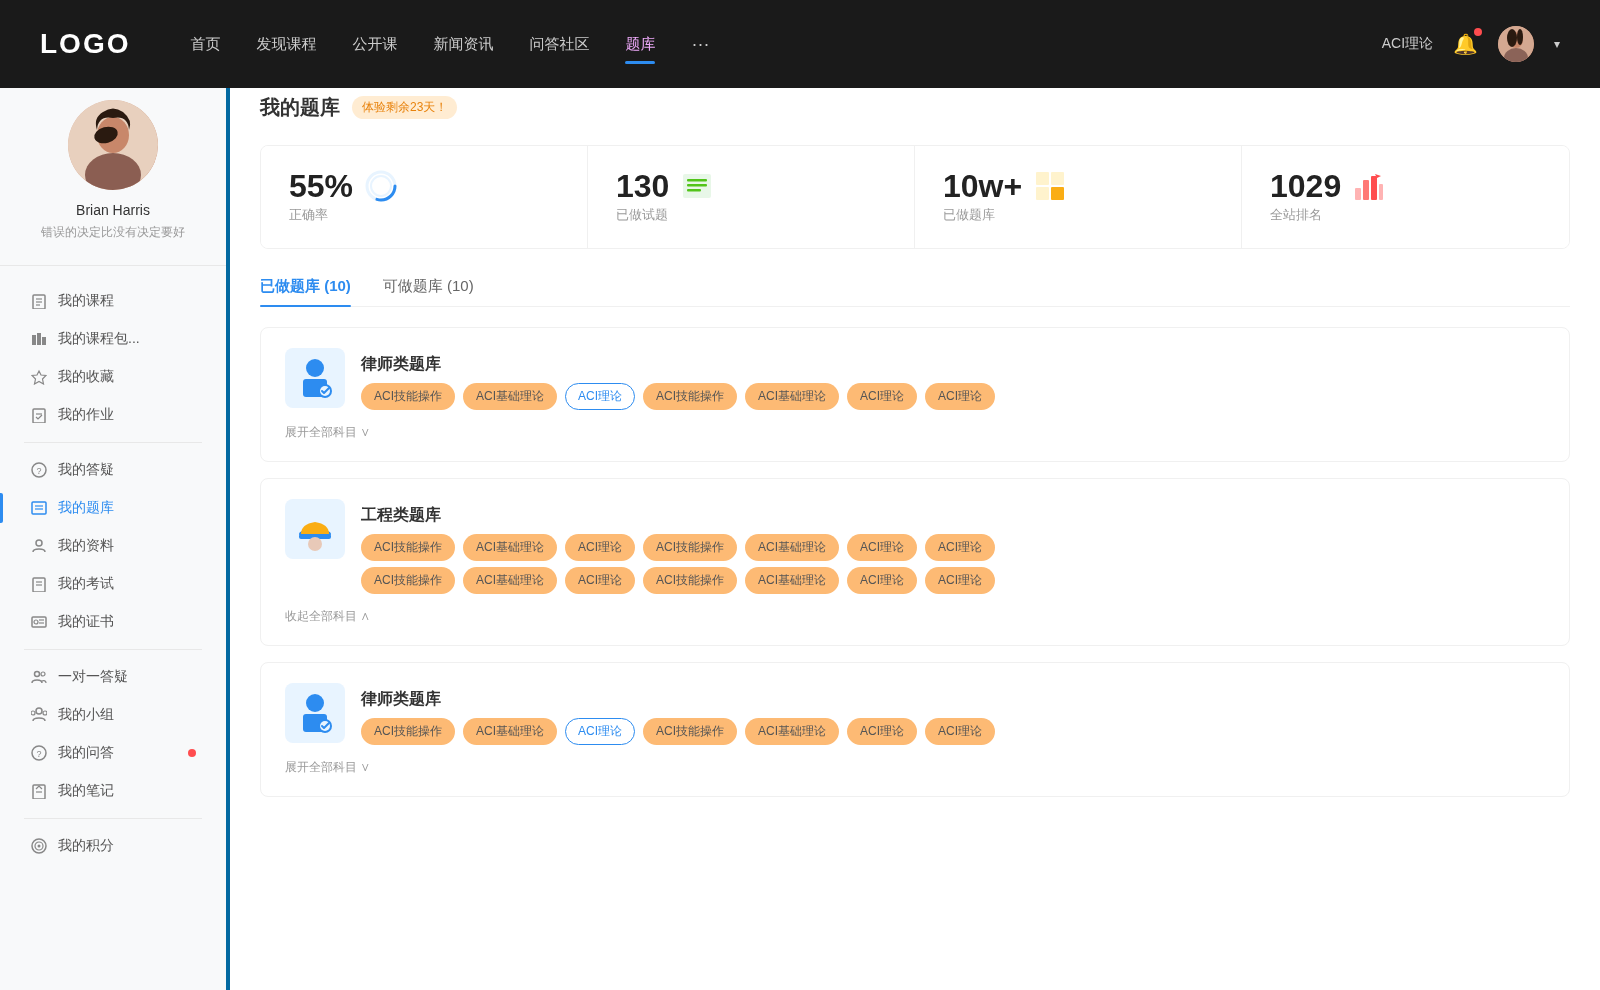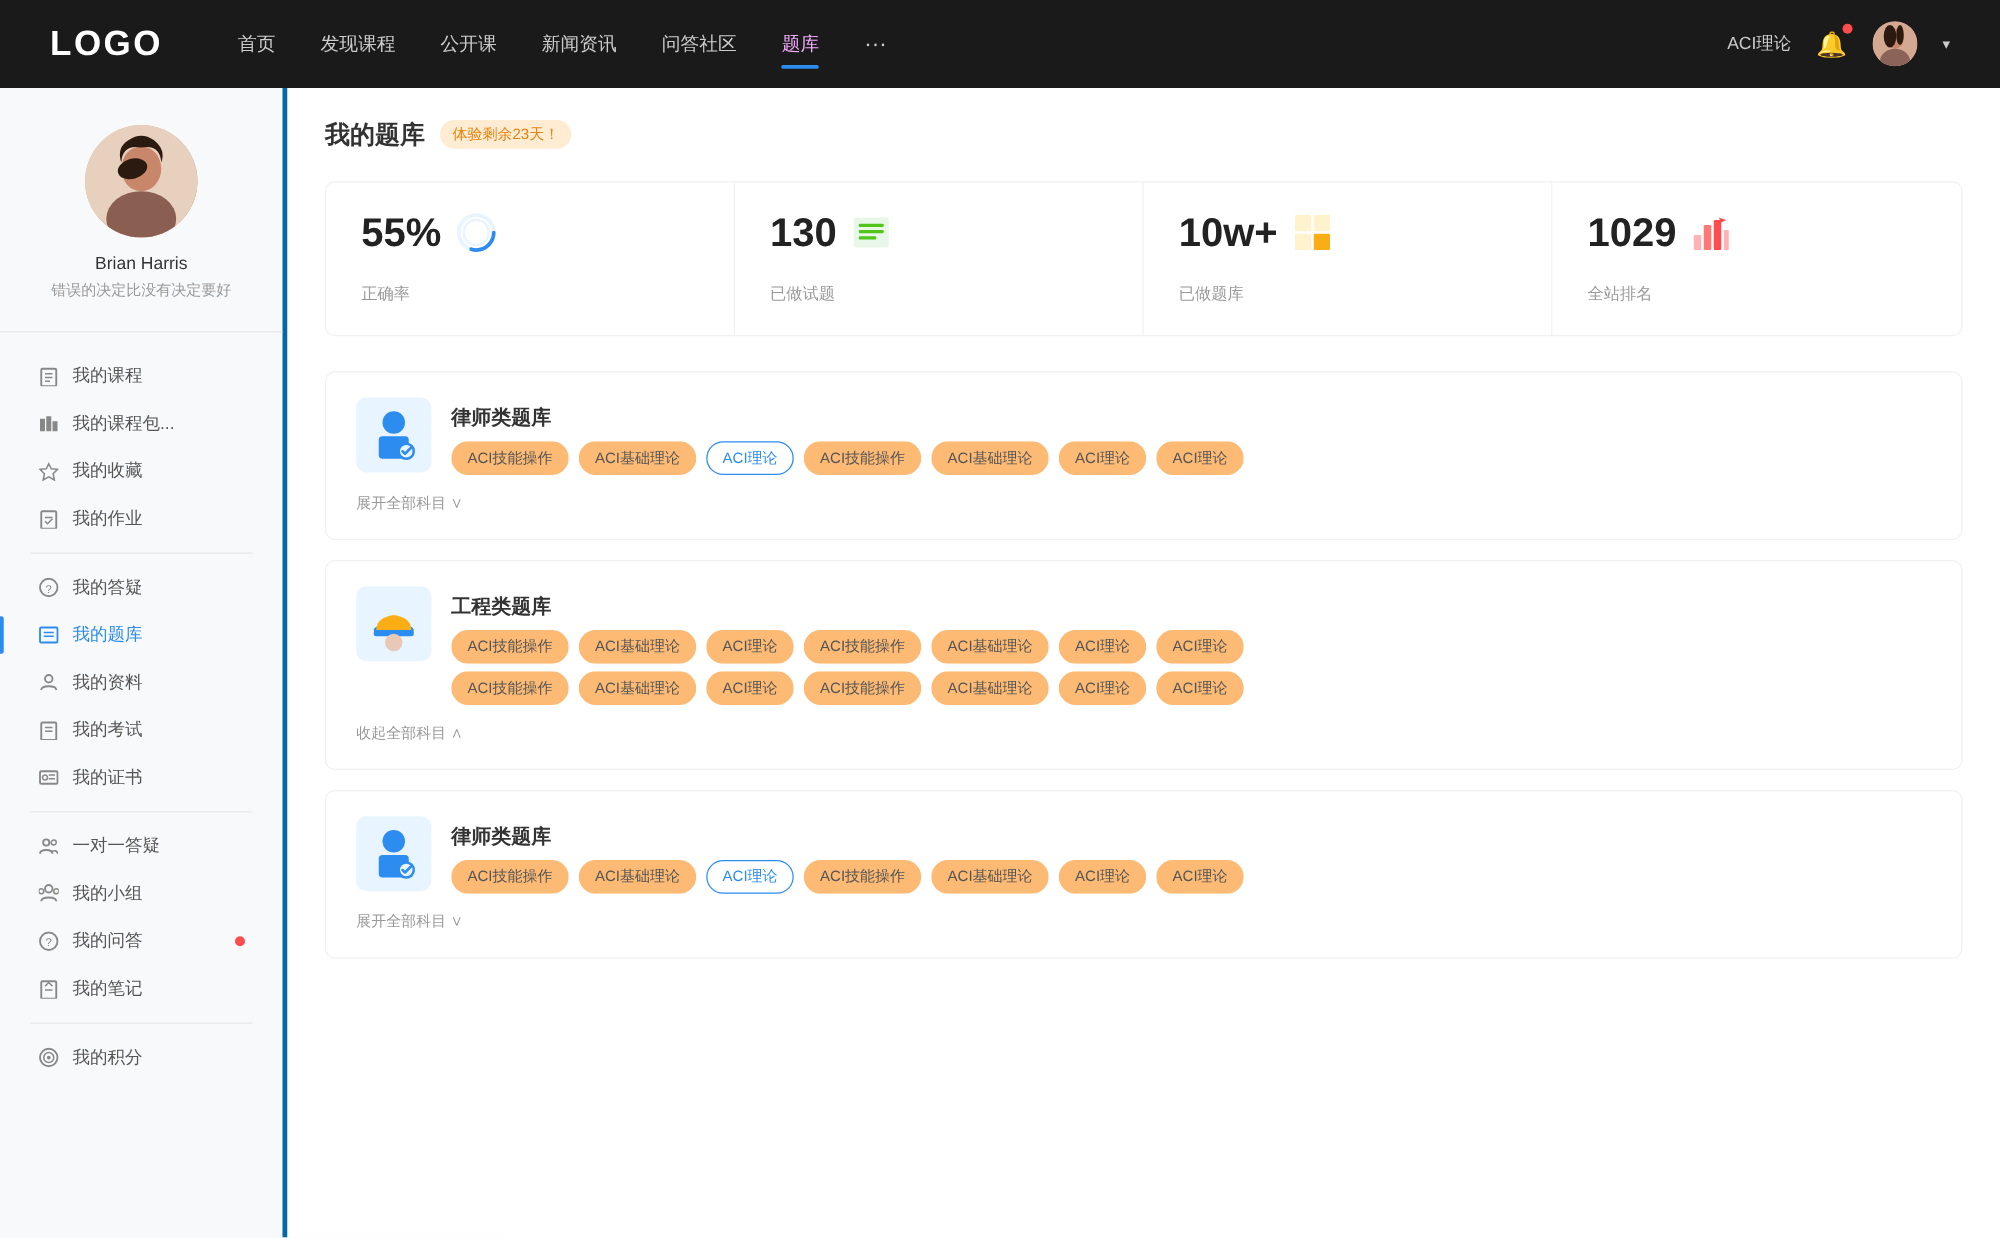--- a/index.html
+++ b/index.html
@@ -1,21 +1,21 @@
 <!DOCTYPE html>
 <html><head>
   <meta charset="utf-8">
   <style>
     * { box-sizing: border-box; margin: 0; padding: 0; }
     body { font-family: -apple-system, BlinkMacSystemFont, 'PingFang SC', 'Microsoft YaHei', sans-serif; background: #f0f2f5; min-height: 990px; }
 
     
     .navbar {
       background: #1a1a1a;
-      height: 70px;
+      height: 88px;
       display: flex;
       align-items: center;
       padding: 4px 40px;
       position: fixed;
       top: 0; left: 0; right: 0;
       z-index: 100;
       justify-content: center;
     }
     .nav-logo {
       color: white;
@@ -219,21 +219,21 @@
     .stat-card {
       padding: 24px 28px;
       background: white;
       border-right: 1px solid #f0f0f0;
     }
     .stat-card:last-child { border-right: none; }
     .stat-top {
       display: flex;
       align-items: flex-start;
       gap: 12px;
-      margin-bottom: 24px;
+      margin-bottom: 4px;
     }
     .stat-value {
       font-size: 32px;
       font-weight: 700;
       color: #222;
       line-height: 1;
     }
     .stat-icon {
       width: 32px; height: 32px;
       border-radius: 50%;
@@ -591,20 +591,24 @@
               <rect x="18" y="6" width="6" height="24" rx="1" fill="#ff4d4f"></rect>
               <rect x="26" y="14" width="4" height="16" rx="1" fill="#ffb3b3"></rect>
               <path d="M28 6 L22 4 L24 8Z" fill="#ff4d4f"></path>
             </svg>
           </div>
         </div>
         <div class="stat-label">全站排名</div>
       </div>
     </div>
 
+    <div class="tabs-row">
+      <div class="tab-item active">已做题库 (10)</div>
+      <div class="tab-item">可做题库 (10)</div>
+    </div>
 
     <div class="bank-item">
       <div class="bank-header">
         <div class="bank-icon">
           <svg width="46" height="46" viewBox="0 0 46 46">
             <circle cx="23" cy="13" r="9" fill="#2d8cf0"></circle>
             <rect x="11" y="24" width="24" height="18" rx="3" fill="#2d8cf0"></rect>
             <circle cx="33" cy="36" r="7" fill="#2d8cf0"></circle>
             <circle cx="33" cy="36" r="5" fill="#e8f4ff"></circle>
             <path d="M30 36 L32 38 L37 33" stroke="#2d8cf0" stroke-width="2" fill="none" stroke-linecap="round" stroke-linejoin="round"></path>

